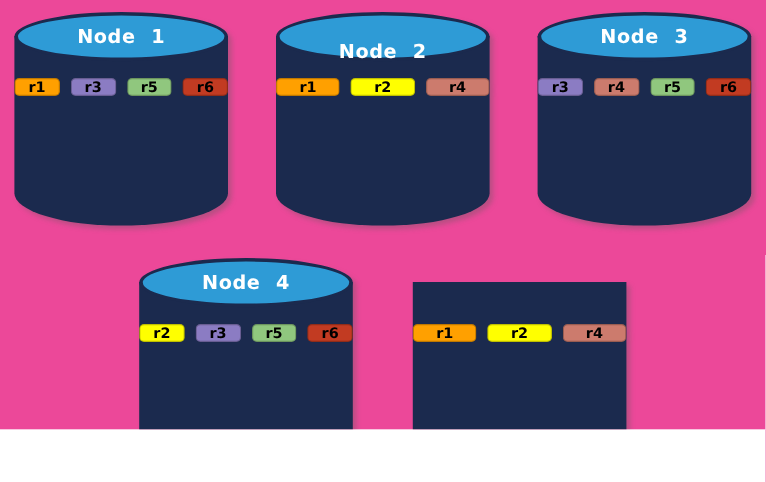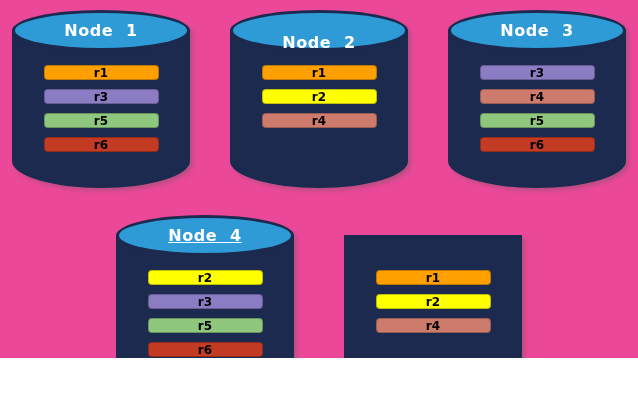--- a/index.html
+++ b/index.html
@@ -63,21 +63,21 @@
     letter-spacing: 0.5px;
     word-spacing: 7px;
     white-space: nowrap;
   }
   .bars {
     position: absolute;
     left: 0;
     right: 0;
     top: 55px;
     display: flex;
-    flex-direction: column;
+    flex-direction: row;
     align-items: center;
     gap: 9px;
   }
   .bar {
     box-sizing: border-box;
     width: 115px;
     height: 15px;
     border-radius: 4px;
     border: 1px solid rgba(0, 0, 0, 0.25);
     display: flex;
@@ -127,21 +127,21 @@
           <div class="bar" style="background: rgb(204, 123, 109); color: rgb(0, 0, 0);">r4</div>
           <div class="bar" style="background: rgb(144, 199, 126); color: rgb(0, 0, 0);">r5</div>
           <div class="bar" style="background: rgb(194, 59, 34); color: rgb(0, 0, 0);">r6</div>
         </div>
       </div>
     </div>
   <div class="row row-bottom">
       <div class="node">
         <div class="cyl-body" style="background: rgb(27, 42, 78);"></div>
         <div class="cyl-top" style="background: rgb(46, 155, 214); border-color: rgb(27, 42, 78);">
-          <span class="node-title" style="color: rgb(255, 255, 255); text-decoration: underline;">Node 4</span>
+          <span class="node-title" style="color: rgb(255, 255, 255);">Node 4</span>
         </div>
         <div class="bars">
           <div class="bar" style="background: rgb(255, 255, 0); color: rgb(0, 0, 0);">r2</div>
           <div class="bar" style="background: rgb(139, 124, 195); color: rgb(0, 0, 0);">r3</div>
           <div class="bar" style="background: rgb(144, 199, 126); color: rgb(0, 0, 0);">r5</div>
           <div class="bar" style="background: rgb(194, 59, 34); color: rgb(0, 0, 0);">r6</div>
         </div>
       </div>
       <div class="node">
         <div class="cyl-body" style="background: rgb(27, 42, 78);"></div>

